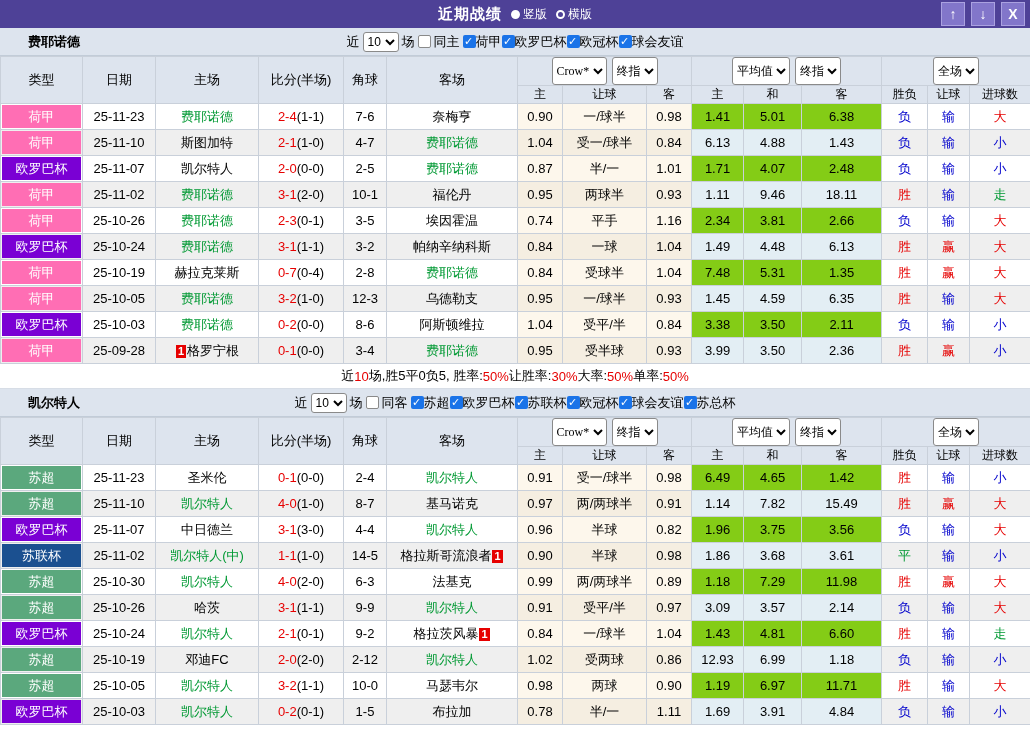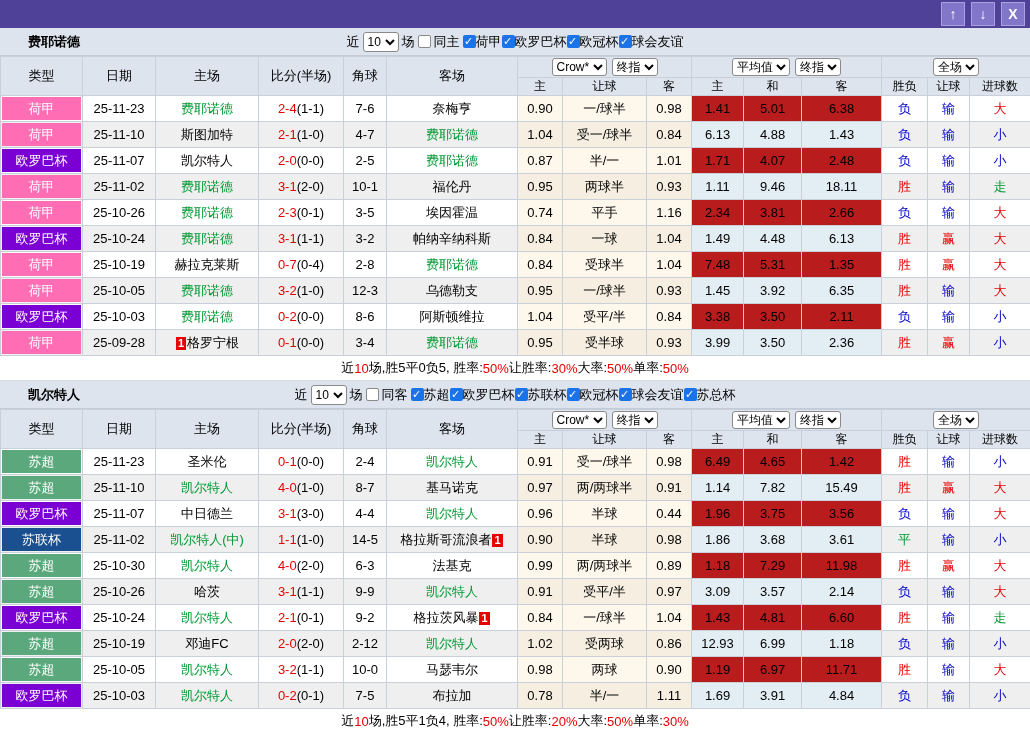--- a/index.html
+++ b/index.html
@@ -28,41 +28,52 @@
   .cb.checked::after{ content:"✓"; color:#fff; font-size:11px; font-weight:bold; position:absolute; left:1.5px; top:-0.5px; line-height:13px; }
   .cb.un{ background:#fff; border:1px solid #8a8a8a; }
   .lg-item{ display:inline-flex; align-items:center; cursor:pointer; }
   
   table{ border-collapse:collapse; table-layout:fixed; width:1030px; }
   th,td{ border:1px solid #c9d0da; text-align:center; overflow:hidden; white-space:nowrap; padding:0; }
   thead th{ background:#dde4ee; font-weight:normal; font-size:13px; }
   tr.hdr1 th{ height:21px; }
   tr.hdr2 th{ height:17px; font-size:12px; }
   .dd-wrap{ display:flex; justify-content:center; align-items:center; gap:5px; }
-  .dd-wrap select{ height:18px; }
+  .dd-wrap select{ height:28px;font-family:Liberation Serif, serif; }
   tbody td{ height:26px; font-size:13px; }
   tr.odd  td.plain{ background:#fff; }
   tr.even td.plain{ background:#efefef; }
   tr.odd  td.asian{ background:#fdf7ec; }
   tr.even td.asian{ background:#f5eee1; }
-  tr.odd  td.euro{ background:#b91c1c; }
+  tr.odd  td.euro{ background:#84cc16; }
   tr.even td.euro{ background:#e3eef4; }
   td.league{ padding:1px; }
   td.league .lg-badge{ color:#fff; height:100%; display:flex; align-items:center; justify-content:center; font-size:13px; }
   .sc-main{ color:#e60000; }
   .self{ color:#009933; }
   .badge1{ background:#e60000; color:#fff; font-size:11px; font-weight:bold; padding:0 2px; margin:0 1px; display:inline-block; line-height:13px; }
   
   .summary{ height:25px; display:flex; align-items:center; justify-content:center; background:#fff; font-size:13px; border-bottom:1px solid #d7dde6; }
   .summary .red{ color:#e60000; }
 </style>
 </head>
 <body>
 
 <div class="titlebar">
+  <div class="titlebar-center">
+    <span class="win-title">近期战绩</span>
+    <label class="radio-label">
+      <span class="rd checked"></span>
+      <span>竖版</span>
+    </label>
+    <label class="radio-label">
+      <span class="rd"></span>
+      <span>横版</span>
+    </label>
+  </div>
   <div class="tb-buttons">
     <button class="tb-btn">
         <span>↑</span>
       </button>
     <button class="tb-btn">
         <span>↓</span>
       </button>
     <button class="tb-btn">
         <span>X</span>
       </button>
@@ -296,21 +307,21 @@
         </td>
         <td class="plain">25-10-05</td>
         <td class="plain"><span class="self">费耶诺德</span></td>
         <td class="plain"><span class="sc-main">3-2</span><span>(1-0)</span></td>
         <td class="plain">12-3</td>
         <td class="plain"><span>乌德勒支</span></td>
         <td class="asian">0.95</td>
         <td class="asian">一/球半</td>
         <td class="asian">0.93</td>
         <td class="euro">1.45</td>
-        <td class="euro">3.92</td>
+        <td class="euro">4.59</td>
         <td class="euro">6.35</td>
         <td class="plain" style="color: rgb(230, 0, 0);">胜</td>
         <td class="plain" style="color: rgb(0, 0, 204);">输</td>
         <td class="plain" style="color: rgb(230, 0, 0);">大</td>
       </tr>
       <tr class="odd">
         <td class="plain league">
           <div class="lg-badge" style="background: rgb(122, 0, 212);">欧罗巴杯</div>
         </td>
         <td class="plain">25-10-03</td>
@@ -500,21 +511,21 @@
         <td class="plain league">
           <div class="lg-badge" style="background: rgb(122, 0, 212);">欧罗巴杯</div>
         </td>
         <td class="plain">25-11-07</td>
         <td class="plain"><span>中日德兰</span></td>
         <td class="plain"><span class="sc-main">3-1</span><span>(3-0)</span></td>
         <td class="plain">4-4</td>
         <td class="plain"><span class="self">凯尔特人</span></td>
         <td class="asian">0.96</td>
         <td class="asian">半球</td>
-        <td class="asian">0.44</td>
+        <td class="asian">0.82</td>
         <td class="euro">1.96</td>
         <td class="euro">3.75</td>
         <td class="euro">3.56</td>
         <td class="plain" style="color: rgb(0, 0, 204);">负</td>
         <td class="plain" style="color: rgb(0, 0, 204);">输</td>
         <td class="plain" style="color: rgb(230, 0, 0);">大</td>
       </tr>
       <tr class="even">
         <td class="plain league">
           <div class="lg-badge" style="background: rgb(27, 80, 144);">苏联杯</div>
@@ -629,21 +640,21 @@
         <td class="plain" style="color: rgb(0, 0, 204);">输</td>
         <td class="plain" style="color: rgb(230, 0, 0);">大</td>
       </tr>
       <tr class="even">
         <td class="plain league">
           <div class="lg-badge" style="background: rgb(122, 0, 212);">欧罗巴杯</div>
         </td>
         <td class="plain">25-10-03</td>
         <td class="plain"><span class="self">凯尔特人</span></td>
         <td class="plain"><span class="sc-main">0-2</span><span>(0-1)</span></td>
-        <td class="plain">7-5</td>
+        <td class="plain">1-5</td>
         <td class="plain"><span>布拉加</span></td>
         <td class="asian">0.78</td>
         <td class="asian">半/一</td>
         <td class="asian">1.11</td>
         <td class="euro">1.69</td>
         <td class="euro">3.91</td>
         <td class="euro">4.84</td>
         <td class="plain" style="color: rgb(0, 0, 204);">负</td>
         <td class="plain" style="color: rgb(0, 0, 204);">输</td>
         <td class="plain" style="color: rgb(0, 0, 204);">小</td>

